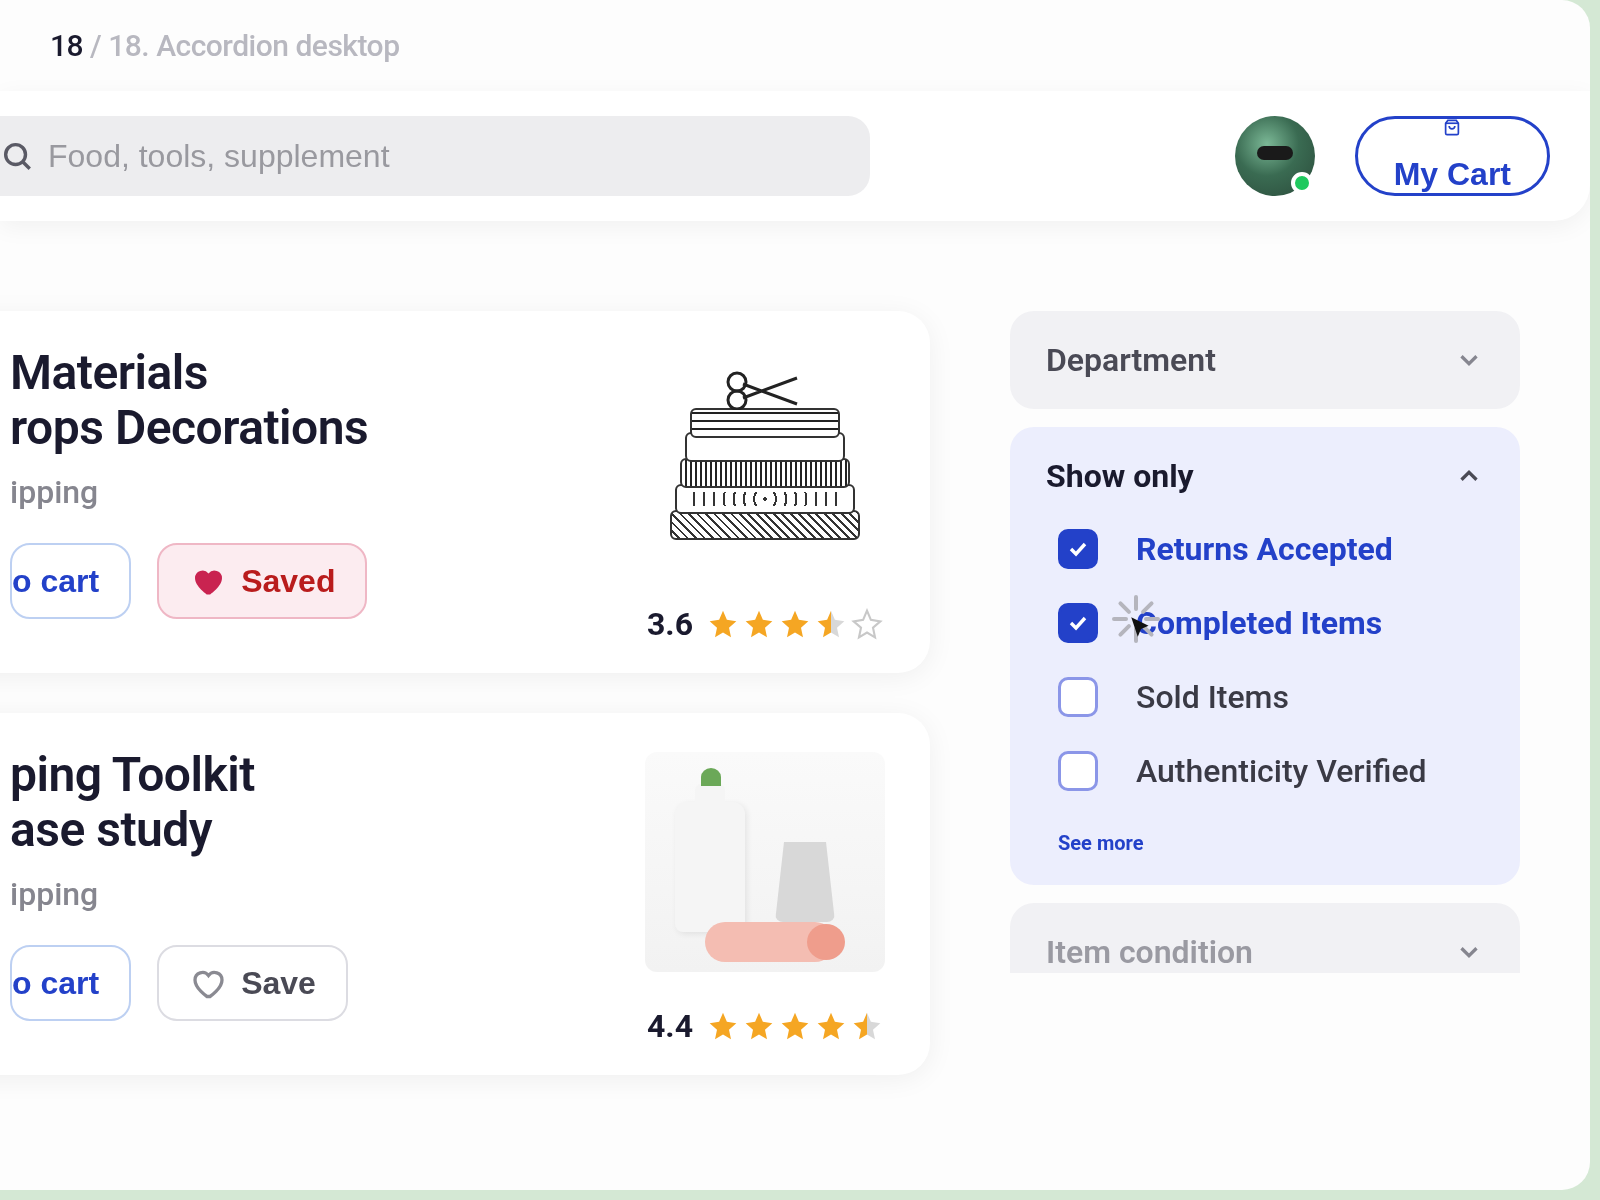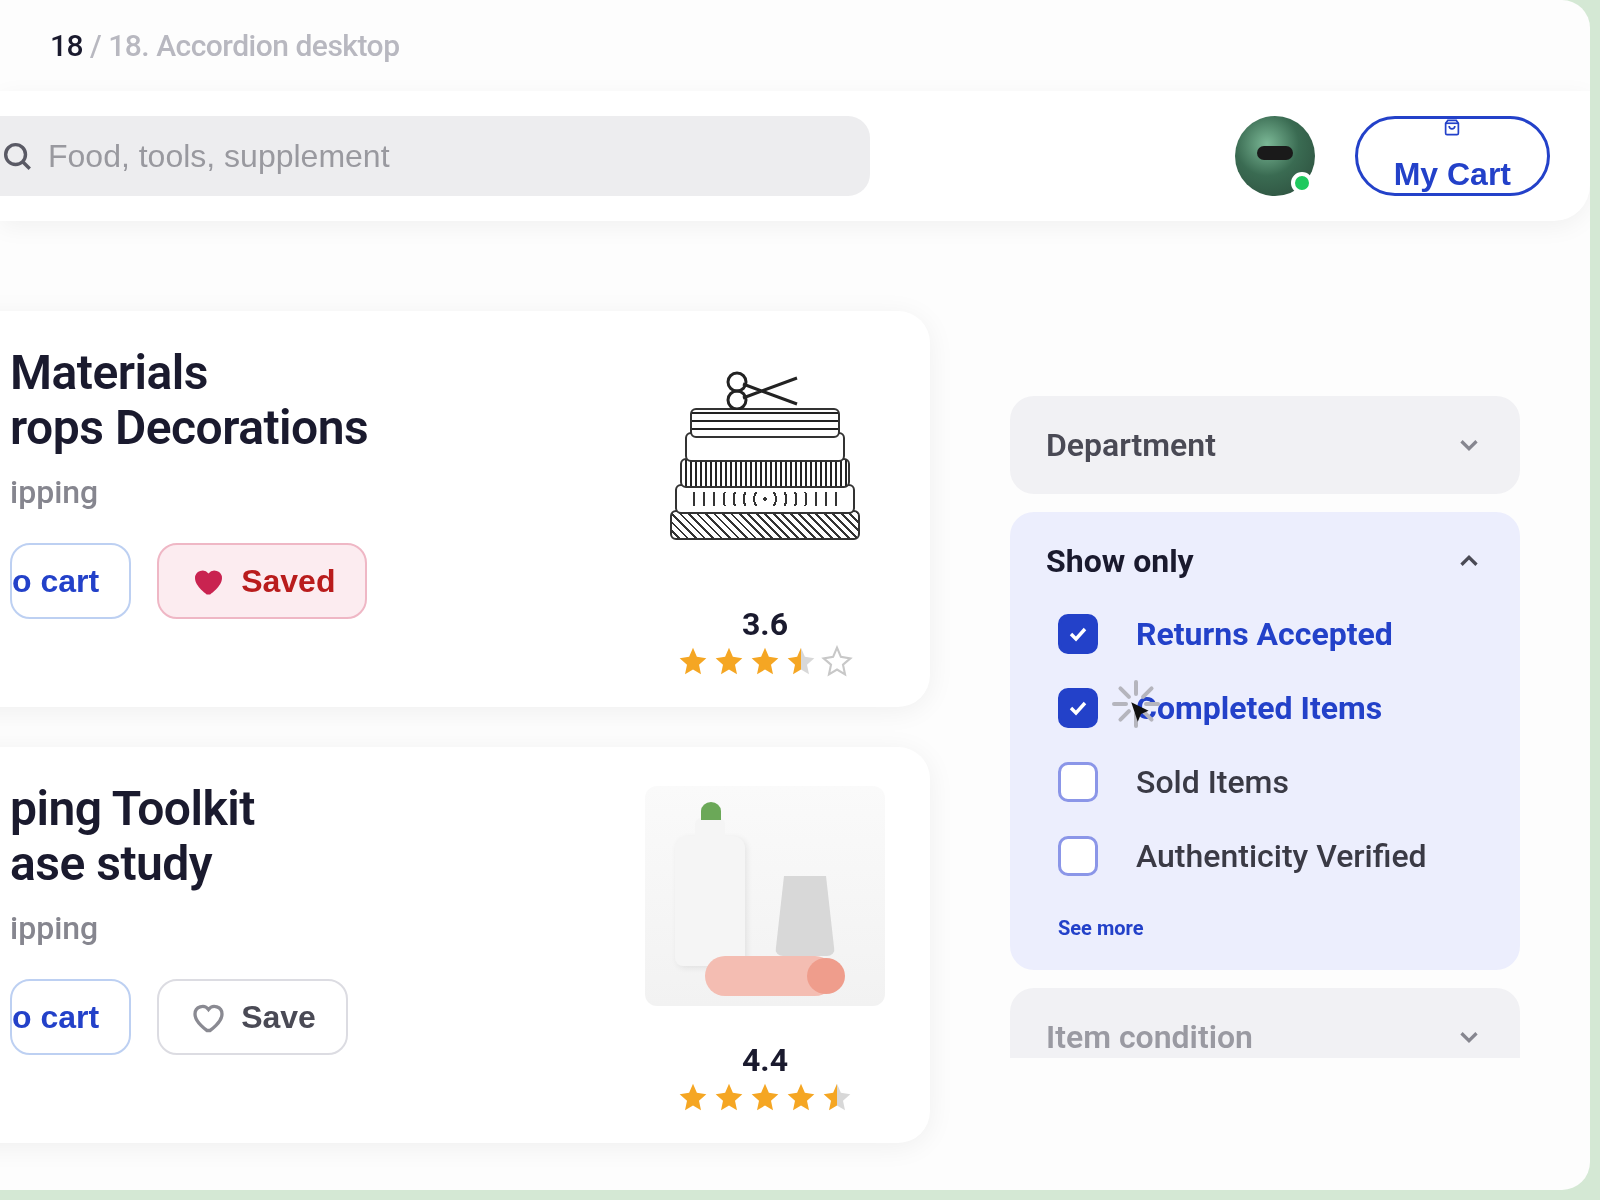--- a/index.html
+++ b/index.html
@@ -108,21 +108,20 @@
     font-weight: 700;
     cursor: pointer;
     flex-direction: column;
   }
   .cart-icon { width: 36px; height: 36px; }
   
   .content {
     display: flex;
     padding: 90px 70px 0 0;
     gap: 80px;
-    align-items: center;
   }
   .left-col {
     flex: 1;
     display: flex;
     flex-direction: column;
     gap: 40px;
     margin-left: -200px;
   }
   .card {
     background: #fff;
@@ -193,22 +192,21 @@
   .img-box {
     width: 240px;
     height: 230px;
     display: flex;
     align-items: center;
     justify-content: center;
   }
   .rating-row {
     display: flex;
     align-items: center;
-    gap: 2px;
-    flex-direction: column;
+    gap: 14px;
   }
   .rating-num {
     font-size: 32px;
     font-weight: 700;
     color: #1a1a2e;
   }
   .stars { display: flex; gap: 4px; }
   .star { width: 32px; height: 32px; }
   
   

